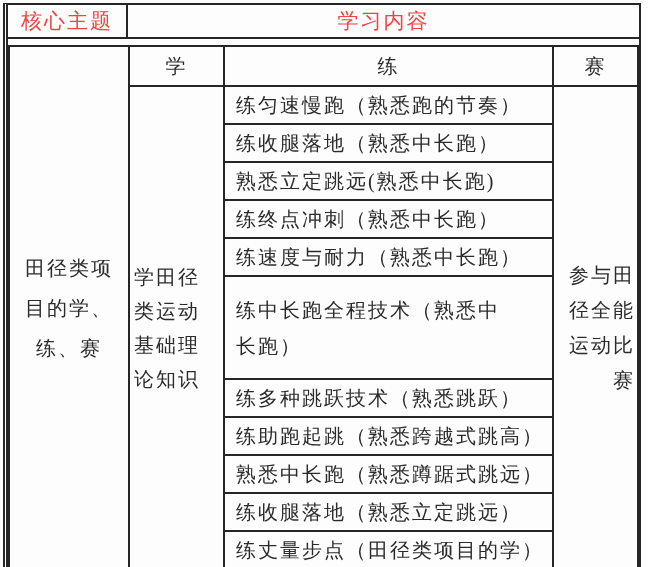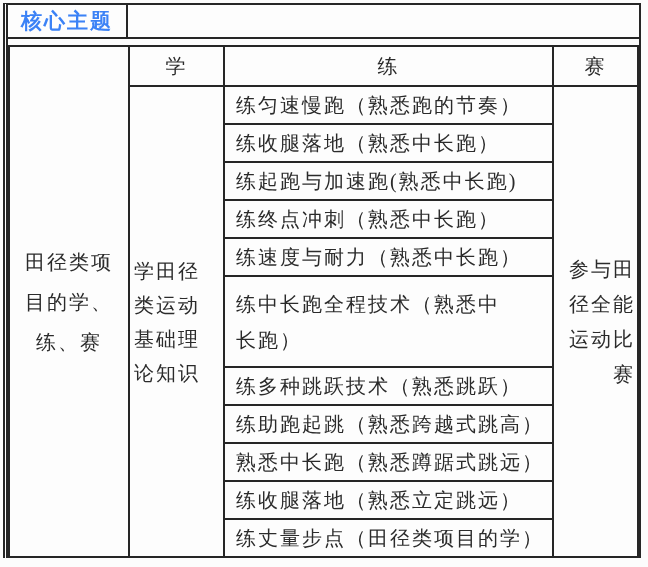--- a/index.html
+++ b/index.html
@@ -21,24 +21,24 @@
   }
   
   .hdr-row {
     display: flex;
     height: 34px;
     border-bottom: 2px solid #262626;
   }
   .hdr-cell {
     display: flex; align-items: center; justify-content: center;
     font-family: "Liberation Sans", sans-serif;
-    font-weight: bold;
+    font-weight: normal;
     font-size: 21px;
     letter-spacing: 2px;
-    color: #3b82f6;
+    color: #ef4444;
   }
   .hdr-c1 { width: 120px; border-right: 2px solid #262626; }
   .hdr-c2 { flex: 1; }
   .hdr-gap { height: 6px; background: #fdfdfd; }
   
   table.body {
     width: 100%;
     border-collapse: collapse;
     table-layout: fixed;
   }
@@ -71,29 +71,30 @@
     line-height: 35px;
   }
   td.t {
     height: 32px;
     text-align: left;
     padding-left: 11px;
     padding-right: 3px;
     white-space: pre-wrap;
     line-height: 36px;
   }
-  tr.tall td.t { height: 91px; }
+  tr.tall td.t { height: 103px; }
 </style>
 </head>
 <body>
 
 <div class="outer">
 
   <div class="hdr-row">
     <div class="hdr-cell hdr-c1">核心主题</div>
+    <div class="hdr-cell hdr-c2">学习内容</div>
   </div>
 
   <div class="hdr-gap"></div>
 
   <table class="body">
     <colgroup>
       <col style="width:120px">
       <col style="width:95px">
       <col style="width:329px">
       <col>
@@ -107,21 +108,21 @@
       </tr>
       <tr>
         <td class="c2" rowspan="11">学田径类运动基础理论知识</td>
         <td class="t">练匀速慢跑（熟悉跑的节奏）</td>
         <td class="c4" rowspan="11">参与田径全能运动比赛</td>
       </tr>
       <tr>
         <td class="t">练收腿落地（熟悉中长跑）</td>
       </tr>
       <tr>
-        <td class="t">练起跑与加速跑(熟悉中长跑)</td>
+        <td class="t">熟悉立定跳远(熟悉中长跑)</td>
       </tr>
       <tr>
         <td class="t">练终点冲刺（熟悉中长跑）</td>
       </tr>
       <tr>
         <td class="t">练速度与耐力（熟悉中长跑）</td>
       </tr>
       <tr class="tall">
         <td class="t">练中长跑全程技术（熟悉中
 长跑）</td>

